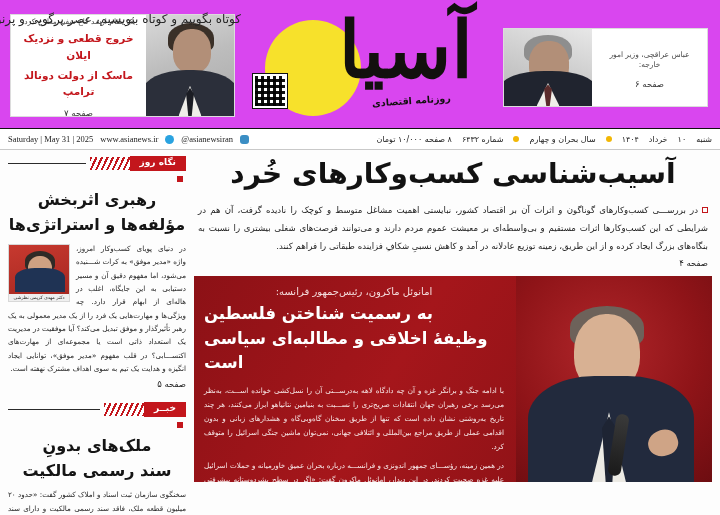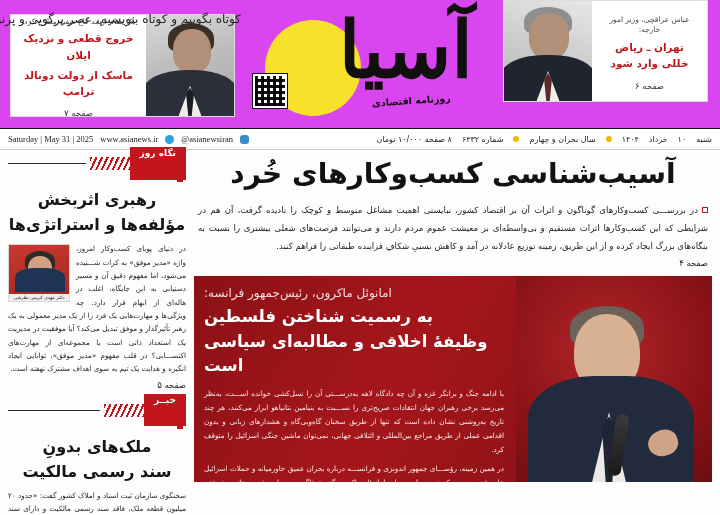--- a/index.html
+++ b/index.html
@@ -28,21 +28,21 @@
   
   .teaser {
     position: absolute;
     border: 1px solid #dcdcdc;
     background: #ffffff;
     display: flex;
     align-items: stretch;
     overflow: hidden;
   }
   .teaser-left  { left: 10px;  top: 14px; width: 225px; height: 103px; }
-  .teaser-right { right: 12px; top: 0; width: 205px; height: 102px; }
+  .teaser-right { right: 12px; top: 28px; width: 205px; height: 79px; }
 
   .teaser-photo {
     width: 88px; flex: 0 0 88px;
     position: relative;
     overflow: hidden;
     background: linear-gradient(160deg,#d9d9d9 0%,#bdbdbd 45%,#a9a9a9 100%);
   }
   .teaser-right .teaser-photo {
     order: 2;
     background: linear-gradient(200deg,#e7e7e7 0%,#cfcfcf 45%,#b4b4b4 100%);
@@ -186,21 +186,21 @@
   }
   .sec-header {
     position: relative;
     height: 15px;
     display: flex; align-items: center;
     margin-bottom: 5px;
   }
   .sec-tab {
     background: #c3161c; color: #fff;
     font-size: 9px; font-weight: bold;
-    padding: 1px 10px 20px 10px;
+    padding: 1px 10px 2px 10px;
     line-height: 1.3;
   }
   .sec-hatch {
     width: 40px; height: 13px;
     background: repeating-linear-gradient(115deg,#c3161c 0 2px,#fff 2px 5px);
     margin-right: 0;
   }
   .sec-rule {
     flex: 1 1 auto; height: 1px; background: #2b2b2b;
     margin-right: 4px;
@@ -329,21 +329,21 @@
     background: #cfa486;
     transform: rotate(-18deg);
   }
   .feature-text {
     flex: 1 1 auto;
     padding: 10px 12px 6px 10px;
     color: #fff;
     display: flex; flex-direction: column;
   }
   .feature-kicker {
-    font-size: 12px; text-align: left; color: #f4dcdc;
+    font-size: 10px; text-align: center; color: #f4dcdc;
     margin-bottom: 5px;
   }
   .feature-headline {
     font-size: 16.5px; font-weight: bold; text-align: left;
     line-height: 1.45; color: #ffffff;
     margin-bottom: 9px;
   }
   .feature-body {
     font-size: 7.2px; line-height: 1.95;
     text-align: justify; color: #f7e7e7;
@@ -384,21 +384,20 @@
     <div class="teaser teaser-right">
       <div class="teaser-photo">
         <div class="portrait-hair" style="left:20px;top:6px;width:48px;height:28px;background:#8e8e8e;"></div>
         <div class="portrait-head" style="left:25px;top:12px;width:40px;height:46px;"></div>
         <div class="portrait-body" style="background:#20242f;"></div>
         <div class="portrait-shirt"></div>
         <div class="portrait-tie" style="background:#5a2b2b;"></div>
       </div>
       <div class="teaser-text">
         <div class="teaser-kicker">عباس عراقچی، وزیر امور خارجه:</div>
-        <div class="teaser-headline">تهران ـ ریاض خللی وارد شود</div>
         <div class="teaser-page">صفحه ۶</div>
       </div>
     </div>
   </div>
 
   <div class="info-bar">
     <div class="info-right">
       <span>شنبه</span>
       <span>۱۰</span>
       <span>خرداد</span>

